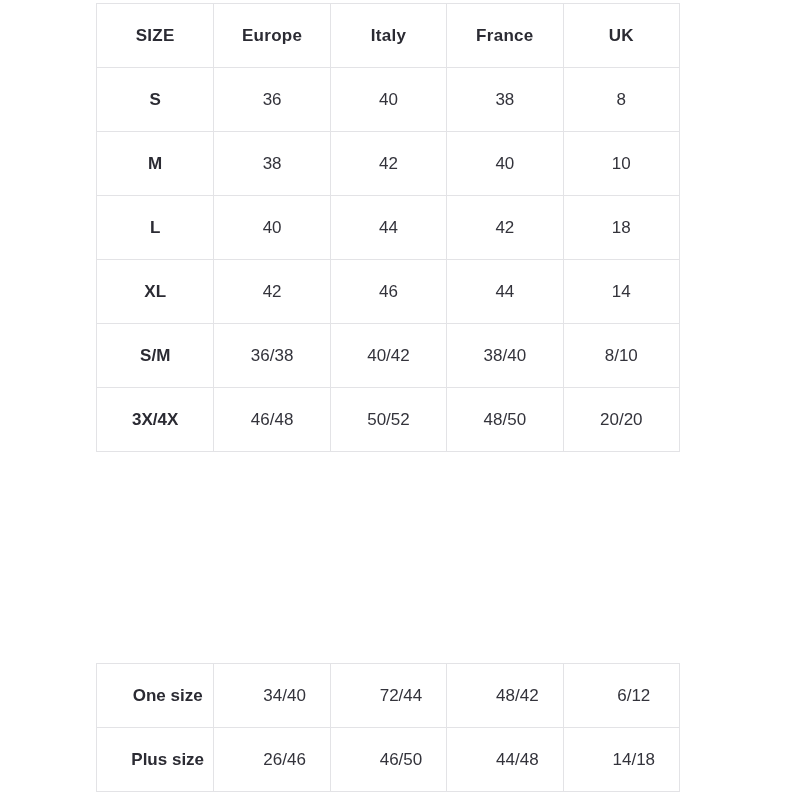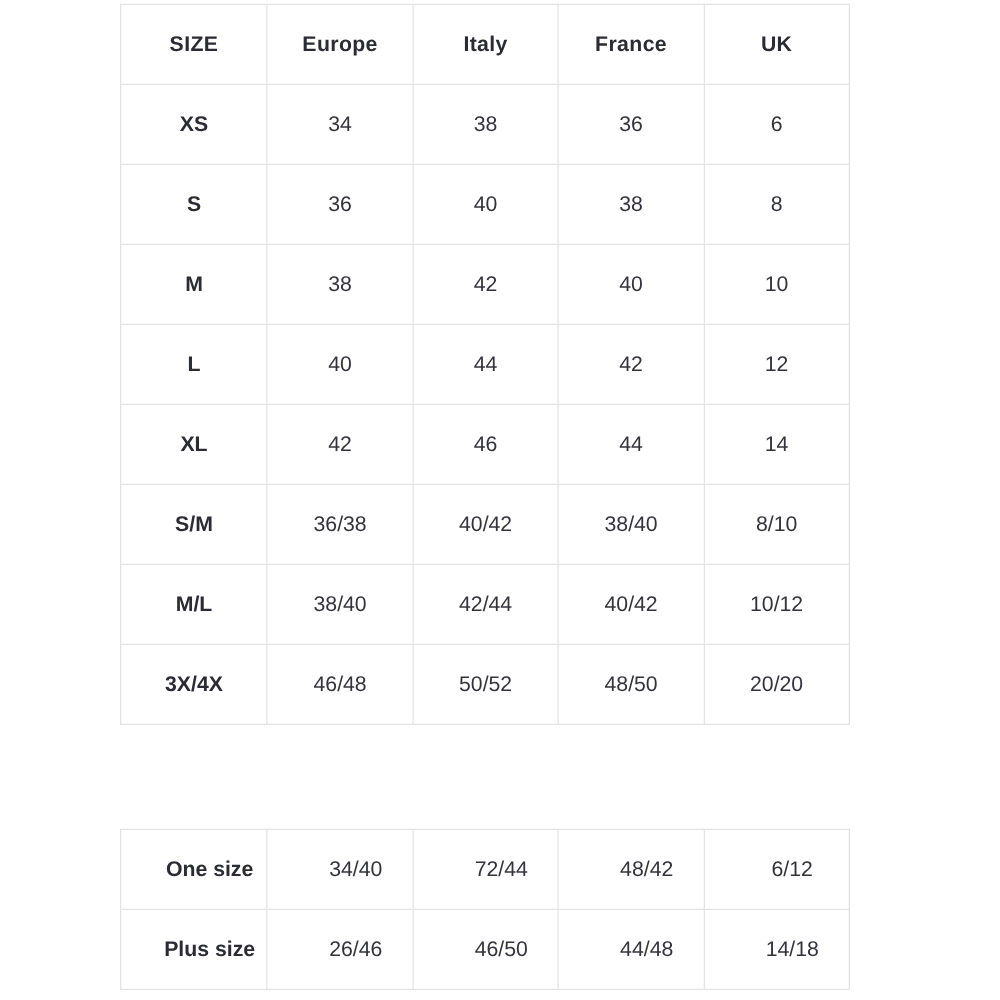--- a/index.html
+++ b/index.html
@@ -86,67 +86,53 @@
         <tr>
           <th>SIZE</th>
           <th>Europe</th>
           <th>Italy</th>
           <th>France</th>
           <th>UK</th>
         </tr>
       </thead>
       <tbody>
         <tr>
-          <td class="row-label">XS</td>
-          <td class="cell-value">34</td>
-          <td class="cell-value">38</td>
-          <td class="cell-value">36</td>
-          <td class="cell-value">6</td>
-        </tr>
-        <tr>
           <td class="row-label">S</td>
           <td class="cell-value">36</td>
           <td class="cell-value">40</td>
           <td class="cell-value">38</td>
           <td class="cell-value">8</td>
         </tr>
         <tr>
           <td class="row-label">M</td>
           <td class="cell-value">38</td>
           <td class="cell-value">42</td>
           <td class="cell-value">40</td>
           <td class="cell-value">10</td>
         </tr>
         <tr>
           <td class="row-label">L</td>
           <td class="cell-value">40</td>
           <td class="cell-value">44</td>
           <td class="cell-value">42</td>
-          <td class="cell-value">12</td>
+          <td class="cell-value">18</td>
         </tr>
         <tr>
           <td class="row-label">XL</td>
           <td class="cell-value">42</td>
           <td class="cell-value">46</td>
           <td class="cell-value">44</td>
           <td class="cell-value">14</td>
         </tr>
         <tr>
           <td class="row-label">S/M</td>
           <td class="cell-value">36/38</td>
           <td class="cell-value">40/42</td>
           <td class="cell-value">38/40</td>
           <td class="cell-value">8/10</td>
-        </tr>
-        <tr>
-          <td class="row-label">M/L</td>
-          <td class="cell-value">38/40</td>
-          <td class="cell-value">42/44</td>
-          <td class="cell-value">40/42</td>
-          <td class="cell-value">10/12</td>
         </tr>
         <tr>
           <td class="row-label">3X/4X</td>
           <td class="cell-value">46/48</td>
           <td class="cell-value">50/52</td>
           <td class="cell-value">48/50</td>
           <td class="cell-value">20/20</td>
         </tr>
       </tbody>
     </table>

